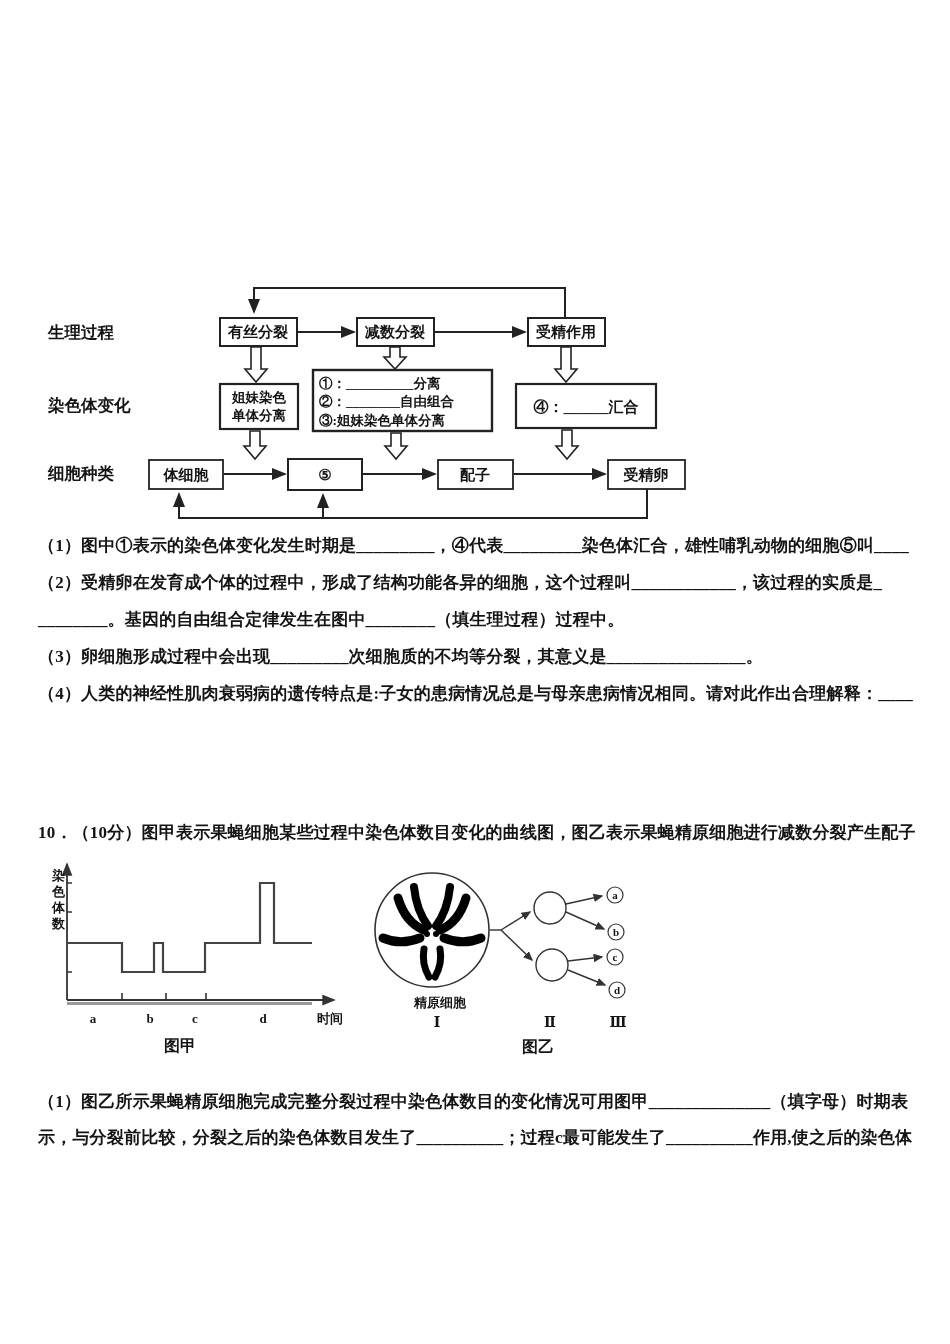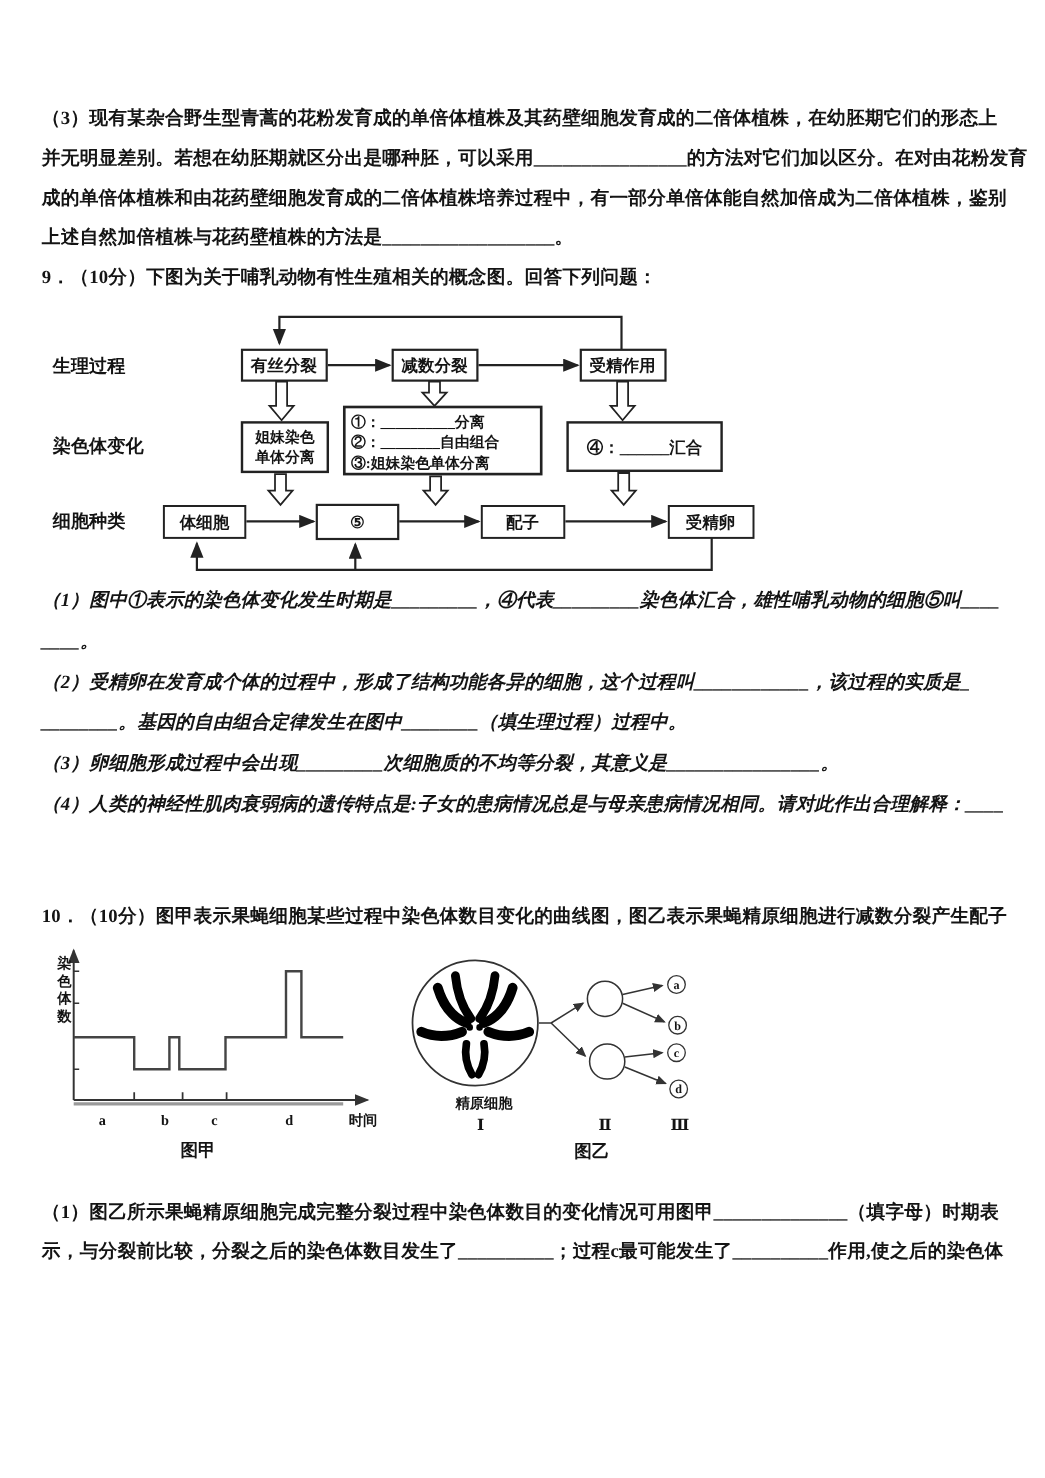--- a/index.html
+++ b/index.html
@@ -1,42 +1,33 @@
 <!DOCTYPE html>
 <html><head>
 <meta charset="utf-8">
 <style>
   html,body{margin:0;padding:0;background:#e8e8e8;}
   .page{position:relative;width:950px;height:1344px;background:#ffffff;margin:0 auto;
         font-family:"Liberation Serif","DejaVu Serif",serif;color:#141414;overflow:hidden;}
   .block{position:absolute;left:38px;right:26px;}
   .ln{height:36px;line-height:36px;font-size:17px;font-weight:600;white-space:nowrap;letter-spacing:.2px;}
-  .lh37 .ln{height:37px;line-height:37px;font-style:italic;}
+  .lh37 .ln{height:37px;line-height:37px;}
   svg text{font-family:"Liberation Serif","DejaVu Serif",serif;fill:#141414;}
   .boxlabel{font-size:15px;font-weight:600;}
   .smalllabel{font-size:13.5px;font-weight:600;}
   .rowlabel{font-size:16.5px;font-weight:bold;}
   .axislabel{font-size:13px;font-weight:600;}
   .caption{font-size:16px;font-weight:600;}
 </style>
 </head>
 <body>
 
 <div class="page">
 
-  <div class="block" style="top:90px;">
-    <div class="ln">（3）现有某杂合野生型青蒿的花粉发育成的单倍体植株及其药壁细胞发育成的二倍体植株，在幼胚期它们的形态上</div>
-    <div class="ln">并无明显差别。若想在幼胚期就区分出是哪种胚，可以采用________________的方法对它们加以区分。在对由花粉发育</div>
-    <div class="ln">成的单倍体植株和由花药壁细胞发育成的二倍体植株培养过程中，有一部分单倍体能自然加倍成为二倍体植株，鉴别</div>
-    <div class="ln">上述自然加倍植株与花药壁植株的方法是__________________。</div>
-  </div>
 
-  <div class="block" style="top:234px;">
-    <div class="ln">9．（10分）下图为关于哺乳动物有性生殖相关的概念图。回答下列问题：</div>
-  </div>
 
   <svg style="position:absolute;left:40px;top:278px;" width="660" height="255" viewBox="0 0 660 255">
     <defs>
       <marker id="ah" markerWidth="9" markerHeight="8" refX="6.5" refY="3" orient="auto">
         <path d="M0,0 L7.5,3 L0,6 Z" fill="#222"></path>
       </marker>
     </defs>
 
     <text class="rowlabel" x="8" y="60">生理过程</text>
     <text class="rowlabel" x="8" y="133">染色体变化</text>
@@ -86,21 +77,20 @@
     <rect x="568" y="182" width="77" height="29" fill="#fff" stroke="#222" stroke-width="1.8"></rect>
     <text class="boxlabel" x="606" y="202" text-anchor="middle">受精卵</text>
 
     <path d="M184,196 H245" fill="none" stroke="#222" stroke-width="2" marker-end="url(#ah)"></path>
     <path d="M323,196 H395" fill="none" stroke="#222" stroke-width="2" marker-end="url(#ah)"></path>
     <path d="M474,196 H565" fill="none" stroke="#222" stroke-width="2" marker-end="url(#ah)"></path>
   </svg>
 
   <div class="block lh37" style="top:527px;">
     <div class="ln">（1）图中①表示的染色体变化发生时期是_________，④代表_________染色体汇合，雄性哺乳动物的细胞⑤叫____</div>
-    <div class="ln">____。</div>
     <div class="ln">（2）受精卵在发育成个体的过程中，形成了结构功能各异的细胞，这个过程叫____________，该过程的实质是_</div>
     <div class="ln">________。基因的自由组合定律发生在图中________（填生理过程）过程中。</div>
     <div class="ln">（3）卵细胞形成过程中会出现_________次细胞质的不均等分裂，其意义是________________。</div>
     <div class="ln">（4）人类的神经性肌肉衰弱病的遗传特点是:子女的患病情况总是与母亲患病情况相同。请对此作出合理解释：____</div>
   </div>
 
   <div class="block" style="top:779px;margin-top:36px;">
     <div class="ln">10．（10分）图甲表示果蝇细胞某些过程中染色体数目变化的曲线图，图乙表示果蝇精原细胞进行减数分裂产生配子</div>
   </div>
 

